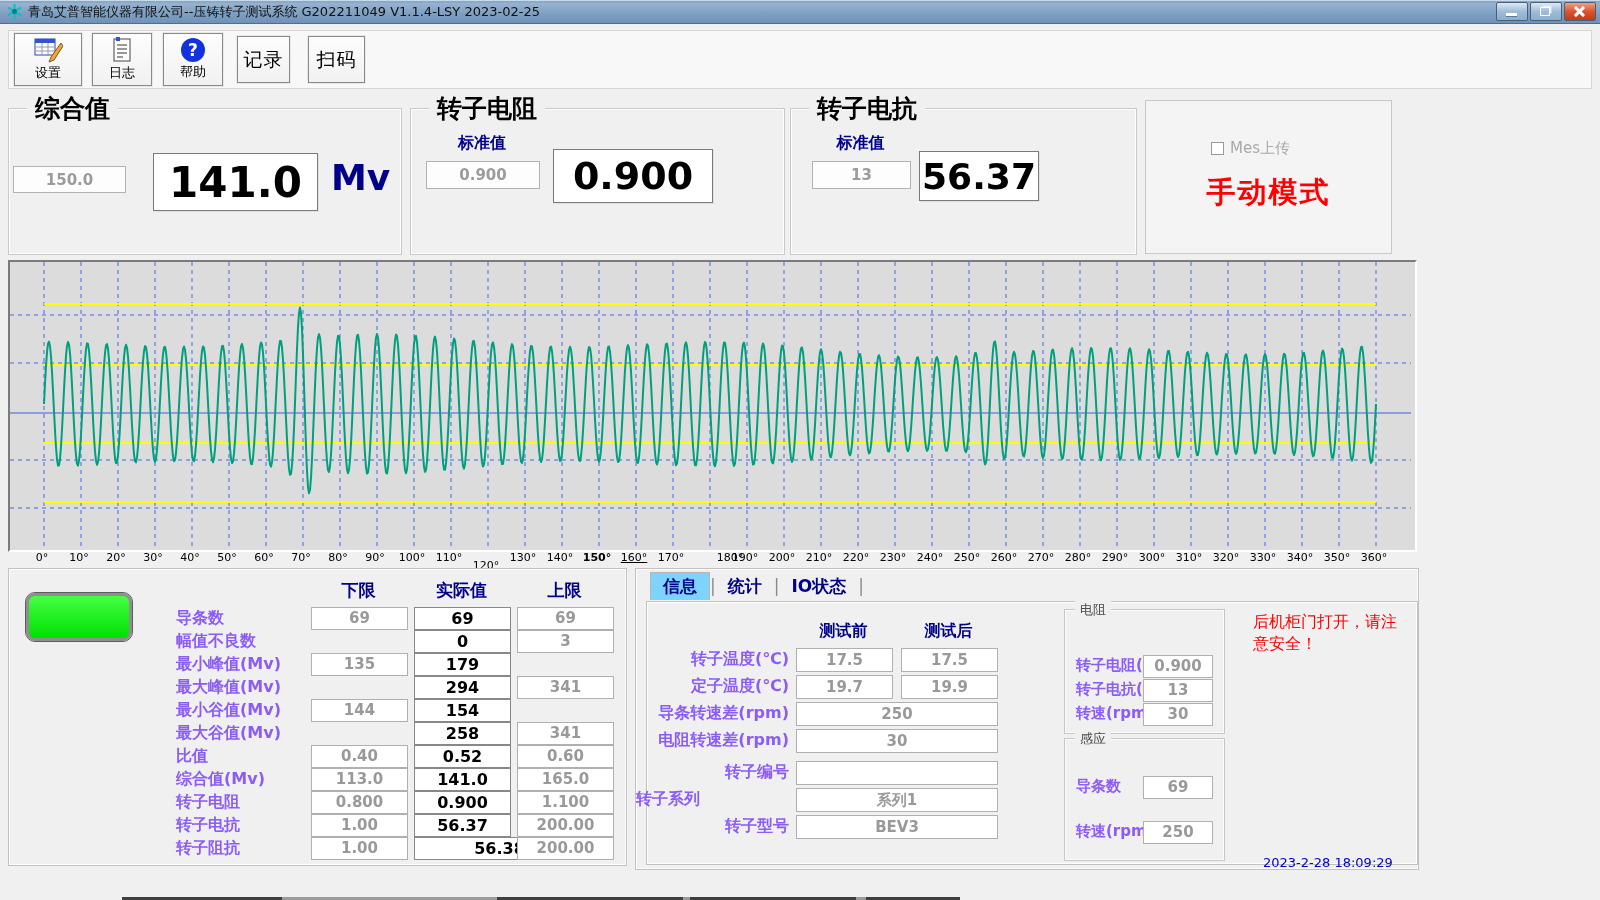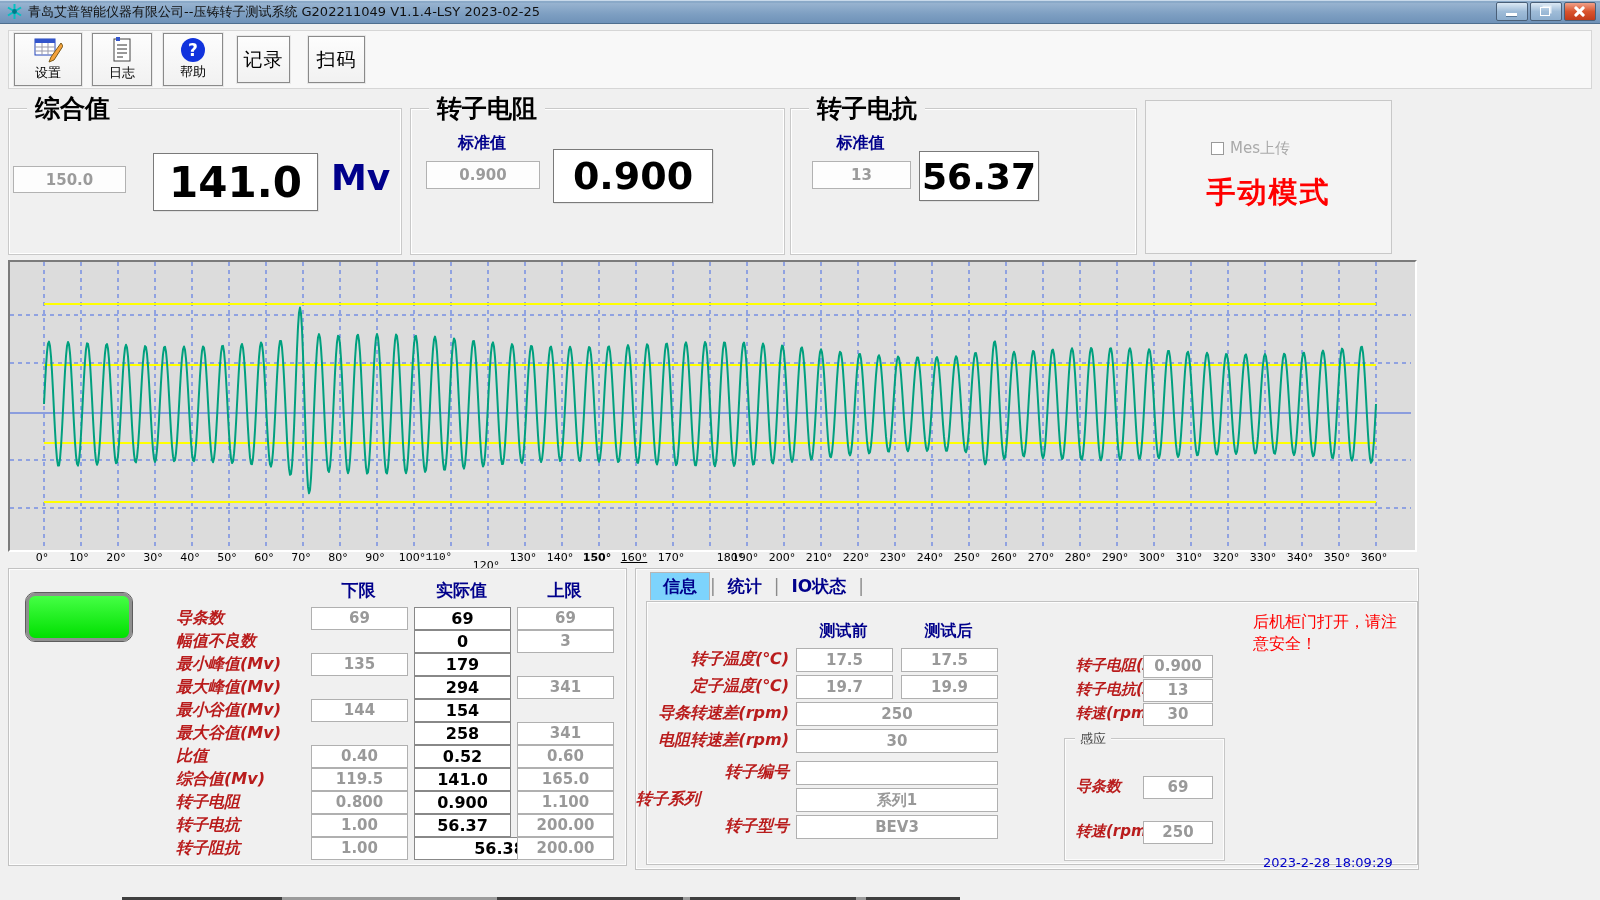--- a/index.html
+++ b/index.html
@@ -54,21 +54,21 @@
   .chart{left:8px;top:260px;width:1405px;height:288px;background:#dcdcdc;
     border-top:2px solid #7b7b7b;border-left:2px solid #7b7b7b;
     border-right:2px solid #ffffff;border-bottom:2px solid #ffffff;}
   #xticks span{position:absolute;top:0;width:34px;text-align:center;font-size:11px;color:#000;}
 
   
   .panel{border:1px solid #c2c2c2;box-shadow:inset 0 0 0 1px #fdfdfd;background:#f0f0f0;}
   .light{left:17px;top:24px;width:100px;height:42px;background:linear-gradient(#45ff45,#00e000);
     border:3px solid #8f8f8f;outline:1px solid #5d5d5d;border-radius:9px;}
   .col-hd{position:absolute;text-align:center;font-size:17px;font-weight:bold;color:#00008B;}
-  .row-lbl{position:absolute;font-size:16px;font-weight:bold;color:#b91c1c;white-space:nowrap;font-style:italic;}
+  .row-lbl{position:absolute;font-size:16px;font-weight:bold;color:#8b5cf6;white-space:nowrap;}
   .cell{position:absolute;height:21px;background:#fff;border:1px solid #b0b0b0;
     text-align:center;font-weight:bold;color:#999;font-size:15px;line-height:21px;}
   .cell.actual{border-color:#888;color:#000;font-size:16px;}
 
   
   .tabs{left:14px;top:3px;display:flex;align-items:center;font-size:17px;font-weight:bold;color:#00008B;}
   .tab{padding:2px 12px;cursor:pointer;}
   .tab.active{border:1px solid #b5b5b5;border-bottom:none;background:#7dd3fc;}
   .tabsep{color:#8a8a8a;font-weight:normal;}
   .ibox{left:10px;top:32px;width:770px;height:262px;border:1px solid #c2c2c2;box-shadow:inset 0 0 0 1px #fdfdfd;}
@@ -229,21 +229,21 @@
     <span style="left: 54px;">10°</span>
     <span style="left: 91px;">20°</span>
     <span style="left: 128px;">30°</span>
     <span style="left: 165px;">40°</span>
     <span style="left: 202px;">50°</span>
     <span style="left: 239px;">60°</span>
     <span style="left: 276px;">70°</span>
     <span style="left: 313px;">80°</span>
     <span style="left: 350px;">90°</span>
     <span style="left: 387px;">100°</span>
-    <span style="left: 414px; font-family: Liberation Mono, monospace;">110°</span>
+    <span style="left: 424px;">110°</span>
     <span style="left: 461px; margin-top: 8px;">120°</span>
     <span style="left: 498px;">130°</span>
     <span style="left: 535px;">140°</span>
     <span style="left: 572px; font-weight: bold;">150°</span>
     <span style="left: 609px; text-decoration: underline;">160°</span>
     <span style="left: 646px;">170°</span>
     <span style="left: 705px;">180°</span>
     <span style="left: 720px;">190°</span>
     <span style="left: 757px;">200°</span>
     <span style="left: 794px;">210°</span>
@@ -295,21 +295,21 @@
   <div class="row-lbl" style="left:167px;top:154px;">最大谷值(Mv)</div>
   <div class="cell actual" style="left:405px;top:153px;width:95px;">258</div>
   <div class="cell" style="left:508px;top:153px;width:95px;">341</div>
 
   <div class="row-lbl" style="left:167px;top:177px;">比值</div>
   <div class="cell" style="left:302px;top:176px;width:95px;">0.40</div>
   <div class="cell actual" style="left:405px;top:176px;width:95px;">0.52</div>
   <div class="cell" style="left:508px;top:176px;width:95px;">0.60</div>
 
   <div class="row-lbl" style="left:167px;top:200px;">综合值(Mv)</div>
-  <div class="cell" style="left:302px;top:199px;width:95px;">119.5</div>
+  <div class="cell" style="left:302px;top:199px;width:95px;">113.0</div>
   <div class="cell actual" style="left:405px;top:199px;width:95px;">141.0</div>
   <div class="cell" style="left:508px;top:199px;width:95px;">165.0</div>
 
   <div class="row-lbl" style="left:167px;top:223px;">转子电阻</div>
   <div class="cell" style="left:302px;top:222px;width:95px;">0.800</div>
   <div class="cell actual" style="left:405px;top:222px;width:95px;">0.900</div>
   <div class="cell" style="left:508px;top:222px;width:95px;">1.100</div>
 
   <div class="row-lbl" style="left:167px;top:246px;">转子电抗</div>
   <div class="cell" style="left:302px;top:245px;width:95px;">1.00</div>
@@ -353,20 +353,23 @@
 
   <div class="row-lbl" style="left:0;top:193px;width:153px;text-align:right;">转子编号</div>
   <div class="ifld" style="left:160px;top:192px;width:200px;"></div>
 
   <div class="row-lbl" style="left:0;top:220px;width:153px;">转子系列</div>
   <div class="ifld" style="left:160px;top:219px;width:200px;">系列1</div>
 
   <div class="row-lbl" style="left:0;top:247px;width:153px;text-align:right;">转子型号</div>
   <div class="ifld" style="left:160px;top:246px;width:200px;">BEV3</div>
 
+  <div class="sgrp" style="left:428px;top:40px;width:159px;height:123px;">
+    <div class="sgrp-title">电阻</div>
+  </div>
   <div class="row-lbl" style="left:440px;top:87px;font-size:15px;">转子电阻(Ω)</div>
   <div class="ifld" style="left:507px;top:86px;width:68px;height:21px;line-height:21px;">0.900</div>
   <div class="row-lbl" style="left:440px;top:111px;font-size:15px;">转子电抗(Ω)</div>
   <div class="ifld" style="left:507px;top:110px;width:68px;height:21px;line-height:21px;">13</div>
   <div class="row-lbl" style="left:440px;top:135px;font-size:15px;">转速(rpm)</div>
   <div class="ifld" style="left:507px;top:134px;width:68px;height:21px;line-height:21px;">30</div>
 
   <div class="sgrp" style="left:428px;top:169px;width:159px;height:121px;">
     <div class="sgrp-title">感应</div>
   </div>

